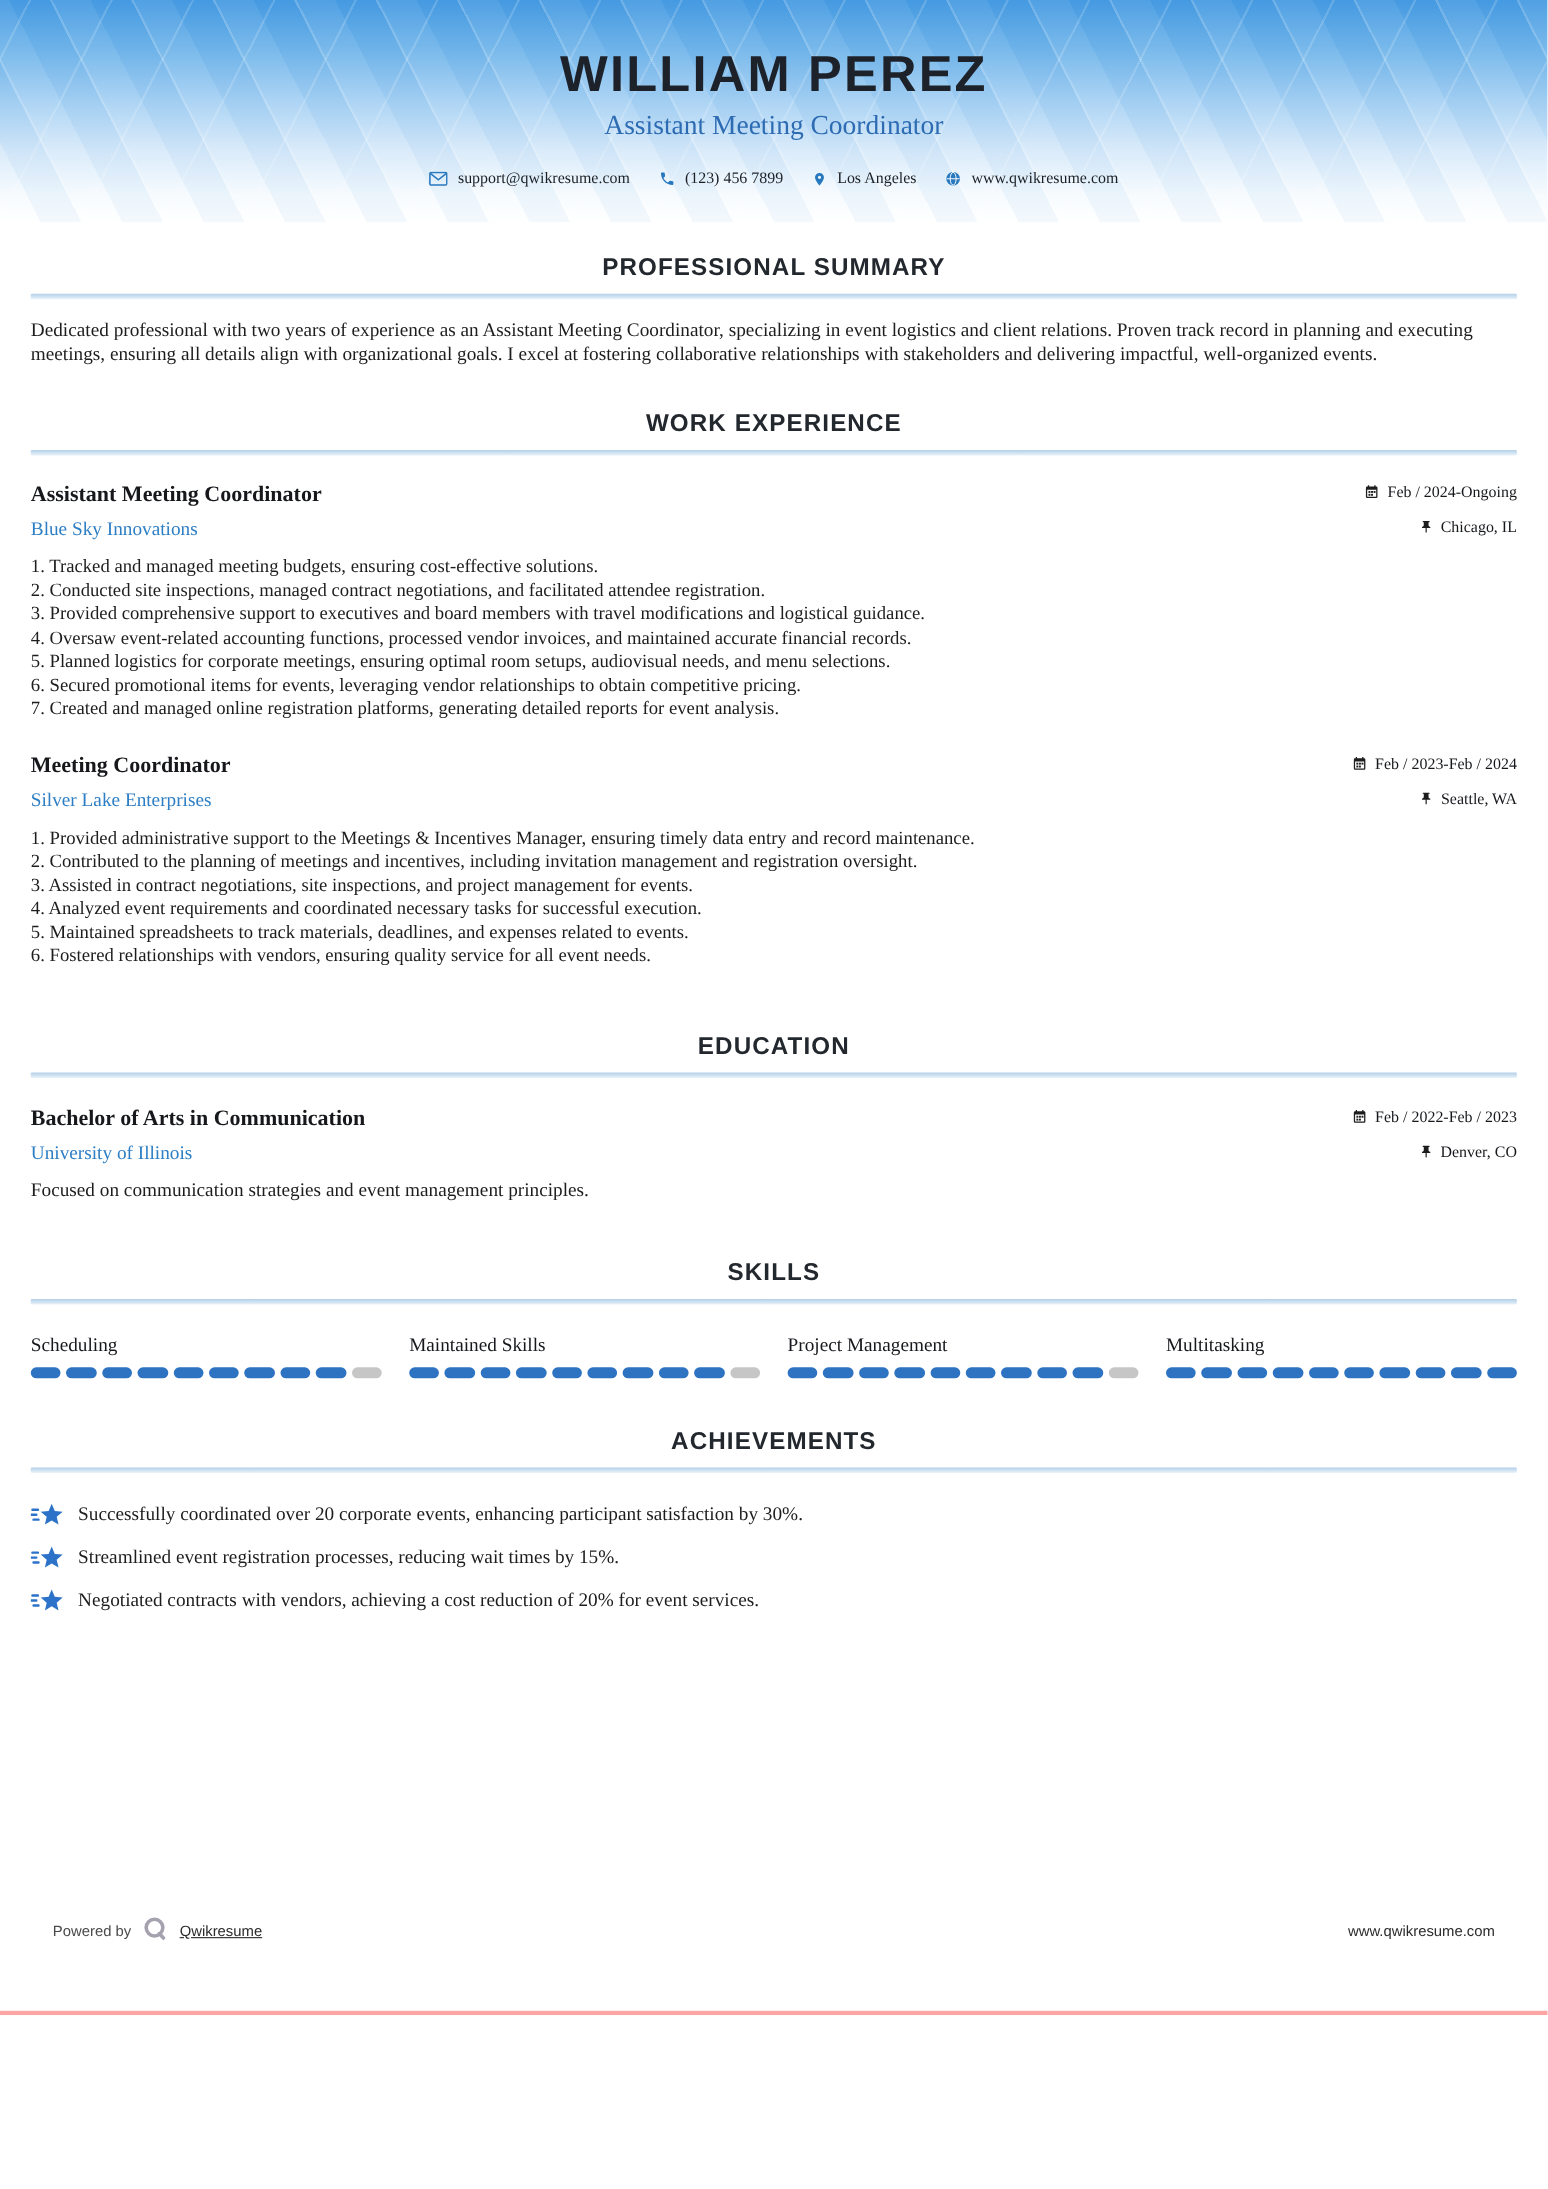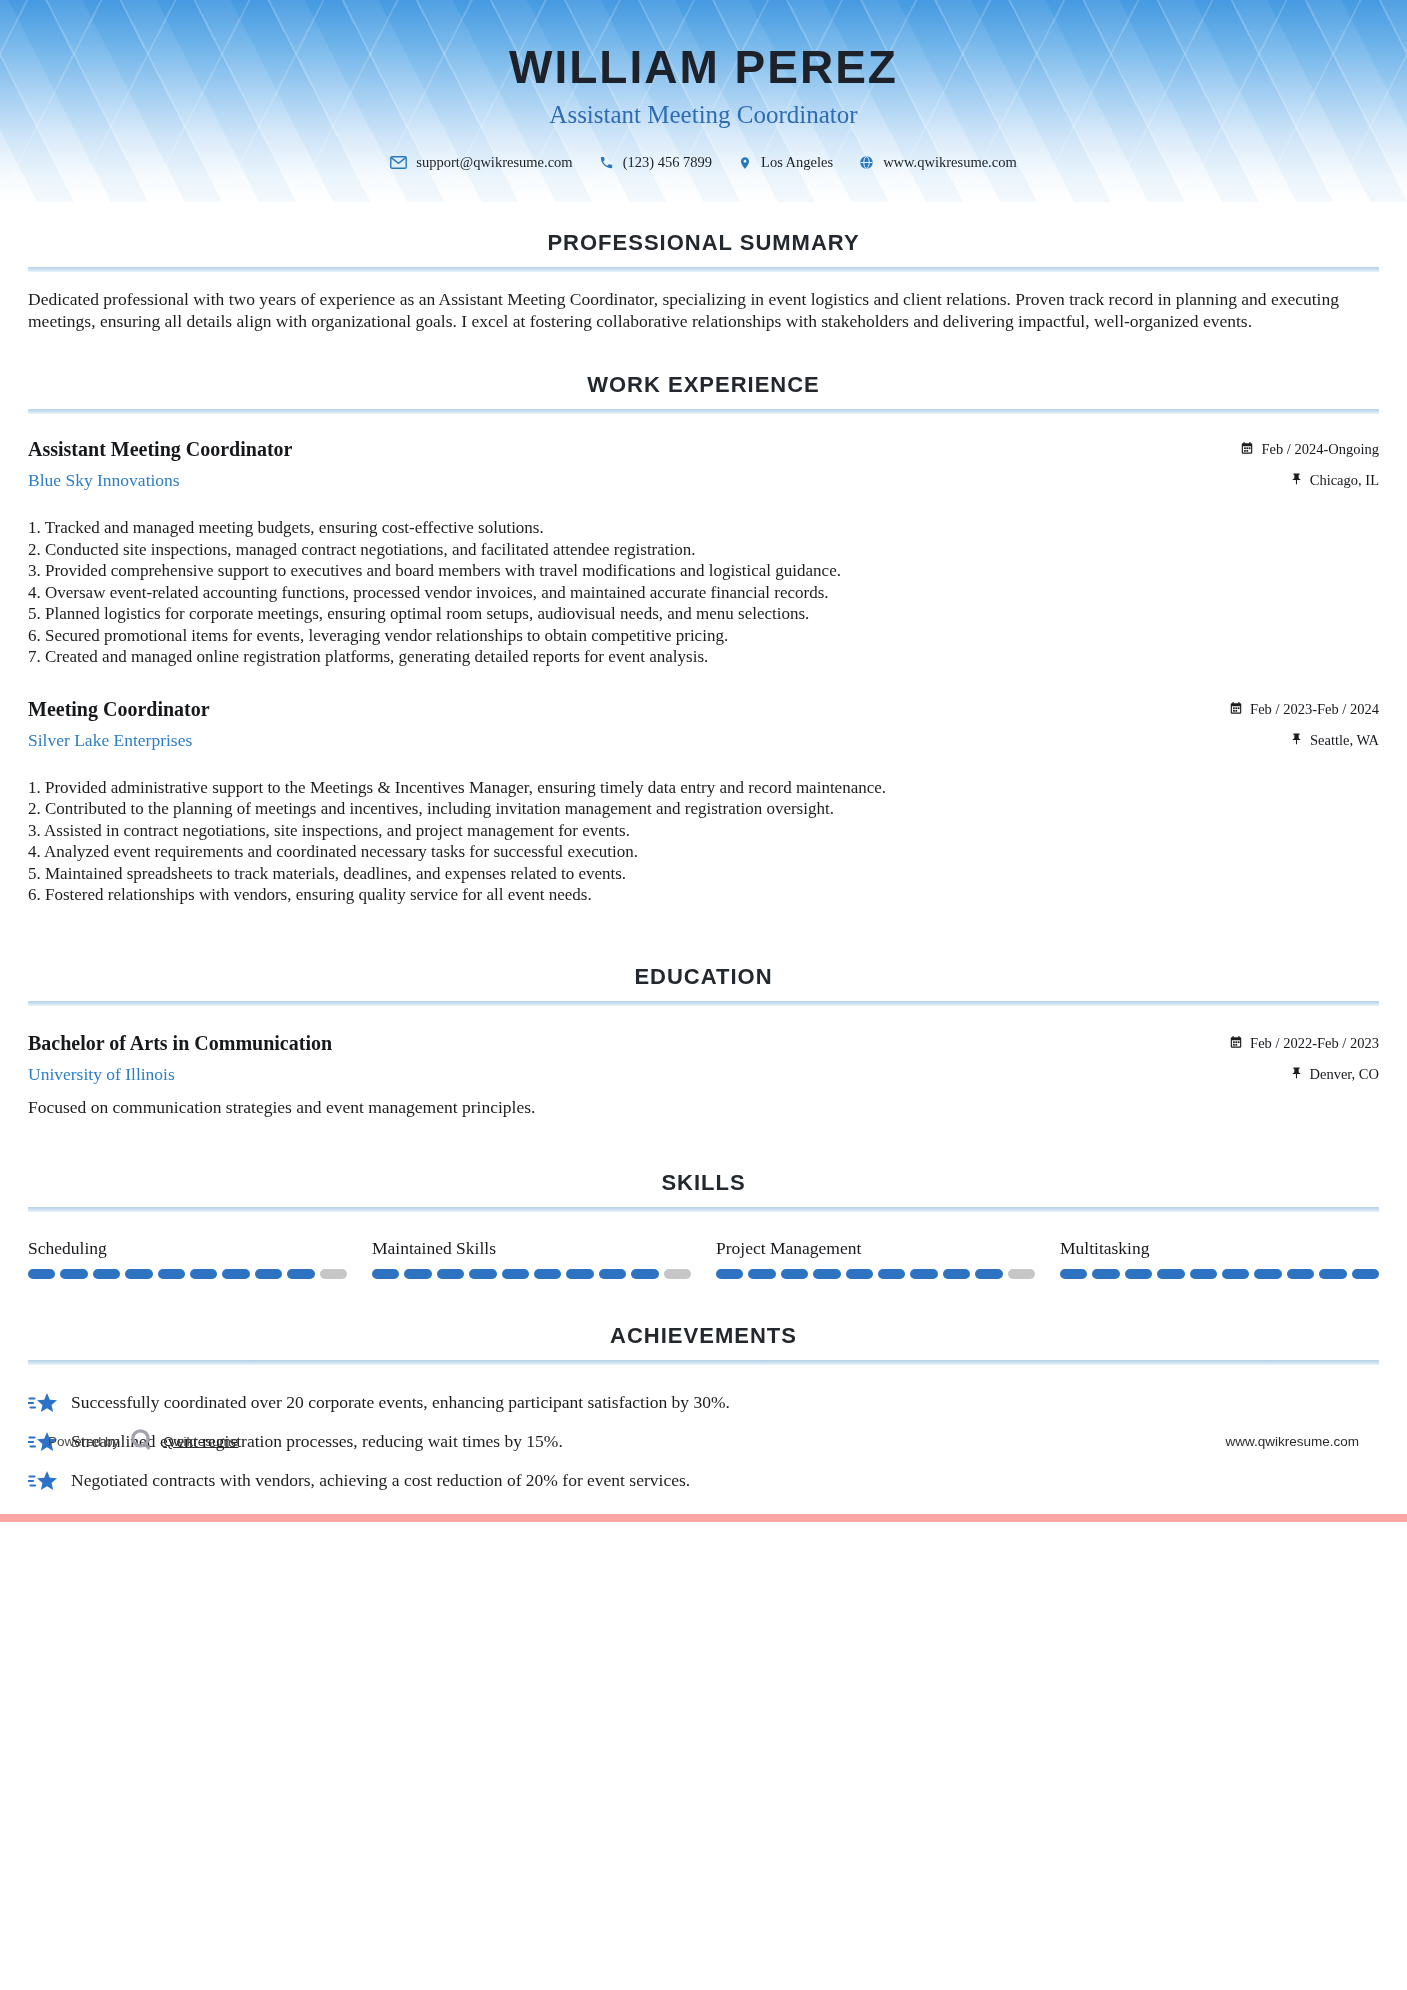--- a/index.html
+++ b/index.html
@@ -8,23 +8,23 @@
     --skill-blue:#2e72c2;
     --skill-gray:#c6c6c6;
     --rule-blue:#b3cfe8;
     --ink:#1d1d1d;
   }
   *{margin:0;padding:0;box-sizing:border-box;}
   html,body{background:#fff;}
   body{font-family:"Liberation Serif",serif;color:var(--ink);}
   .page{
     position:relative;
-    width:1407px;height:1522px;
+    width:1407px;height:1832px;
     margin:0 auto;background:#ffffff;overflow:hidden;
-    border-bottom:8px solid #fca5a5;
+    border-bottom:4px solid #fca5a5;
   }
 
   
   .hero{
     height:202px;text-align:center;
     background:
       repeating-linear-gradient(63deg, rgba(255,255,255,.16) 0 2px, rgba(255,255,255,0) 2px 66px),
       repeating-linear-gradient(-63deg, rgba(255,255,255,.16) 0 2px, rgba(255,255,255,0) 2px 66px),
       repeating-linear-gradient(63deg, rgba(255,255,255,.07) 0 33px, rgba(90,160,220,.07) 33px 66px),
       linear-gradient(180deg,#4399e1 0%,#6fb4ea 22%,#a5d0f3 45%,#d8eafa 68%,#f6fbfe 88%,#ffffff 100%);
@@ -71,21 +71,21 @@
   .job-title{
     font-size:20px;font-weight:700;color:#16181c;font-family:"Liberation Serif",serif;
   }
   .company{font-size:17.5px;color:var(--accent-blue);text-decoration:none;}
   .meta{
     display:inline-flex;align-items:flex-start;gap:7px;
     font-size:14.5px;color:#16181c;
   }
   .meta svg{display:block;}
   .sub-row{margin-top:9px;}
-  .bullets{margin-top:26px;counter-reset:b;}
+  .bullets{margin-top:13px;counter-reset:b;}
   .bullets li{
     list-style:none;counter-increment:b;
     font-size:17px;line-height:21.5px;color:var(--ink);
   }
   .bullets li::before{content:counter(b) ". ";}
 
   .education-heading{margin-top:58px;}
   .edu-block{margin-top:26px;}
   .degree{font-size:20px;font-weight:700;color:#16181c;}
   .edu-desc{margin-top:12px;font-size:17.5px;color:var(--ink);}

